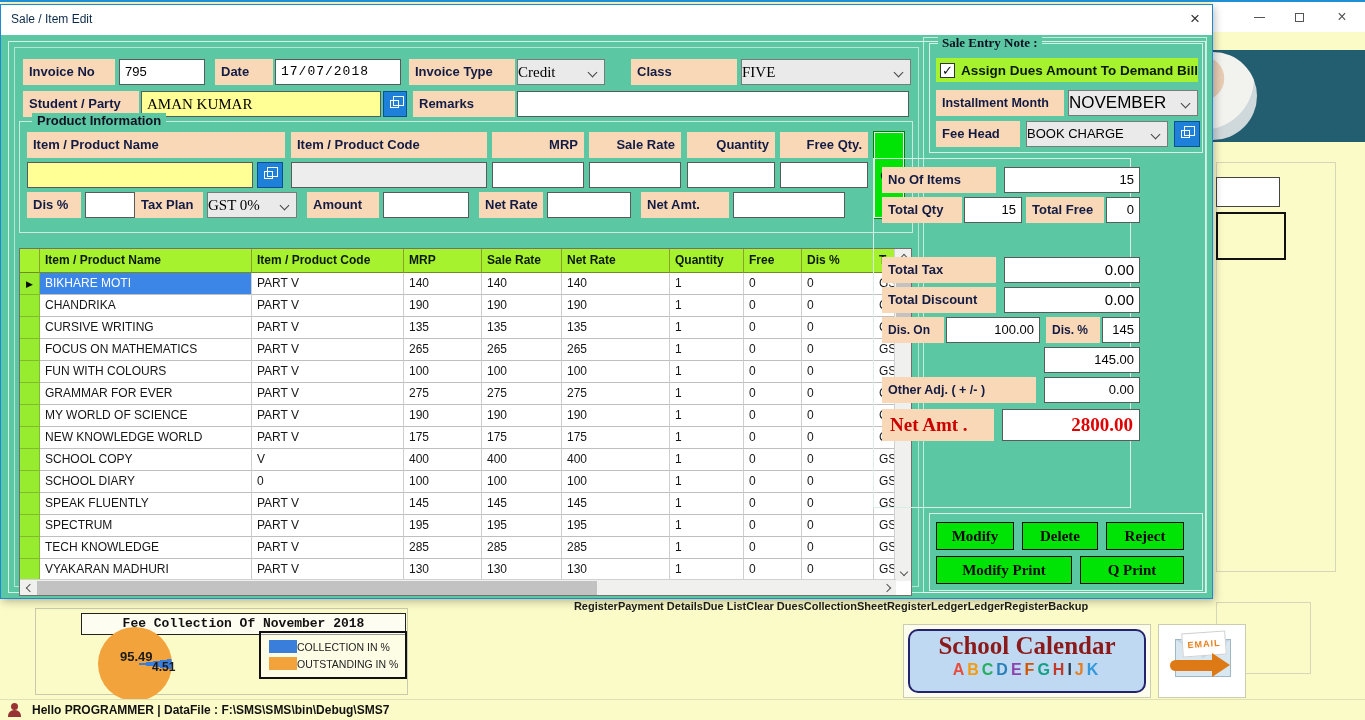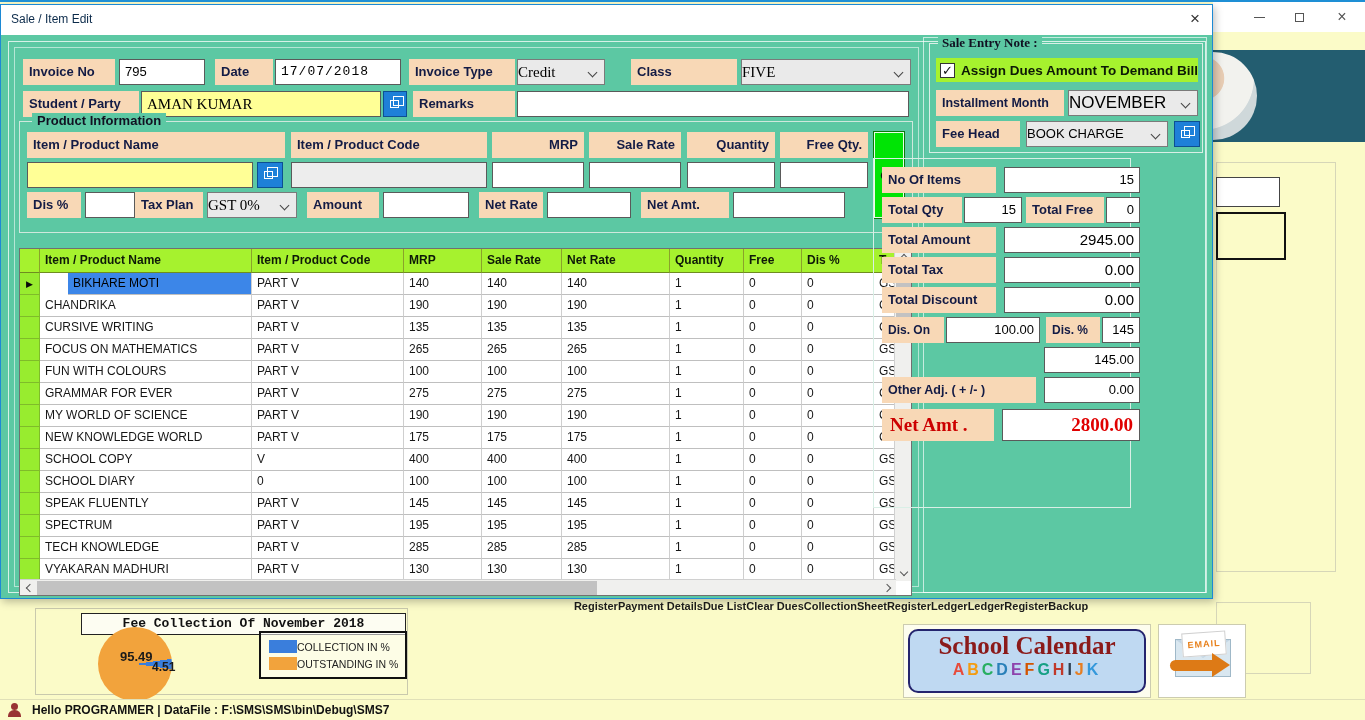--- a/index.html
+++ b/index.html
@@ -95,21 +95,21 @@
            font-weight:bold; font-size:13px; color:#08260b; display:flex; align-items:center; justify-content:center; cursor:pointer; }
 
   
   .tablewrap { position:absolute; left:18px; top:213px; width:893px; height:348px; background:#fff; border:1px solid #707070; overflow:hidden; }
   .thead, .trow { display:grid; grid-template-columns:20px 212px 152px 78px 80px 108px 74px 58px 72px 22px; }
   .thead { height:24px; }
   .thead .hcell { background:#A6F22E; border-right:1px solid #8aa32a; border-bottom:1px solid #6f8c20; font-size:12px; font-weight:600; color:#0e1a08; line-height:23px; padding-left:5px; white-space:nowrap; overflow:hidden; }
   .trow { height:22px; }
   .tcell { background:#fff; border-right:1px solid #cfcfcf; border-bottom:1px solid #bfbfbf; font-size:12px; color:#161616; line-height:21px; padding-left:5px; white-space:nowrap; overflow:hidden; }
   .tcell.selcell { background:#98EC2F; border-right:1px solid #7fbb2a; border-bottom:1px solid #7fbb2a; color:#0a0a0a; font-size:9px; text-align:center; padding-left:0; line-height:22px; }
-  .tcell.hl { background:#3C86E8; color:#000000;margin-left:28px; }
+  .tcell.hl { background:#3C86E8; color:#ffffff; }
   .vscroll { position:absolute; right:0; top:0; width:17px; height:332px; background:#F0F0EE; border-left:1px solid #d0d0d0; }
   .hscroll { position:absolute; left:0; bottom:0; height:16px; width:876px; background:#F0F0EE; border-top:1px solid #d0d0d0; }
   .sbtn { position:absolute; width:17px; height:16px; background:#F0F0EE; display:flex; align-items:center; justify-content:center; cursor:pointer; }
   .sarrow { width:6px; height:6px; border-right:1.5px solid #555; border-bottom:1.5px solid #555; }
   .up { transform:rotate(-135deg); margin-top:2px; } .down { transform:rotate(45deg); margin-bottom:2px; }
   .left { transform:rotate(135deg); margin-left:2px; } .right { transform:rotate(-45deg); margin-right:2px; }
   .vthumb { position:absolute; left:1px; top:16px; width:15px; height:52px; background:#C2C2C2; cursor:grab; }
   .hthumb { position:absolute; left:17px; top:1px; height:14px; width:560px; background:#C2C2C2; cursor:grab; }
 
   
@@ -518,24 +518,20 @@
         <div class="trowx" style="top:8px">
           <div class="lbl" style="width:114px">No Of Items</div>
           <div class="ibox num" style="width:136px;margin-left:8px">15</div>
         </div>
         <div class="trowx" style="top:38px">
           <div class="lbl" style="width:80px">Total Qty</div>
           <div class="ibox num" style="width:58px;margin-left:2px">15</div>
           <div class="lbl" style="width:78px;margin-left:4px">Total Free</div>
           <div class="ibox num" style="width:34px;margin-left:2px">0</div>
         </div>
-        <div class="trowx" style="top:68px">
-          <div class="lbl" style="width:114px">Total Amount</div>
-          <div class="ibox num" style="width:136px;margin-left:8px;font-size:15px">2945.00</div>
-        </div>
         <div class="trowx" style="top:98px">
           <div class="lbl" style="width:114px">Total Tax</div>
           <div class="ibox num" style="width:136px;margin-left:8px;font-size:15px">0.00</div>
         </div>
         <div class="trowx" style="top:128px">
           <div class="lbl" style="width:114px">Total Discount</div>
           <div class="ibox num" style="width:136px;margin-left:8px;font-size:15px">0.00</div>
         </div>
         <div class="trowx" style="top:158px">
           <div class="lbl" style="width:62px;font-size:12px">Dis. On</div>
@@ -549,16 +545,23 @@
         <div class="trowx" style="top:218px">
           <div class="lbl" style="width:154px;font-size:12.5px">Other Adj. ( + /- )</div>
           <div class="ibox num" style="width:96px;margin-left:8px">0.00</div>
         </div>
         <div class="trowx" style="top:250px">
           <div class="netlbl" style="width:112px">Net Amt .</div>
           <div class="netval" style="width:138px;margin-left:8px">2800.00</div>
         </div>
       </div>
 
+      <div class="btnframe">
+        <div class="gbtn" style="left:6px;top:8px;width:78px;height:28px">Modify</div>
+        <div class="gbtn" style="left:92px;top:8px;width:76px;height:28px">Delete</div>
+        <div class="gbtn" style="left:176px;top:8px;width:78px;height:28px">Reject</div>
+        <div class="gbtn" style="left:6px;top:42px;width:136px;height:28px">Modify Print</div>
+        <div class="gbtn" style="left:150px;top:42px;width:104px;height:28px">Q Print</div>
+      </div>
 
     </div>
   </div>
 </div>
 
 </body></html>

